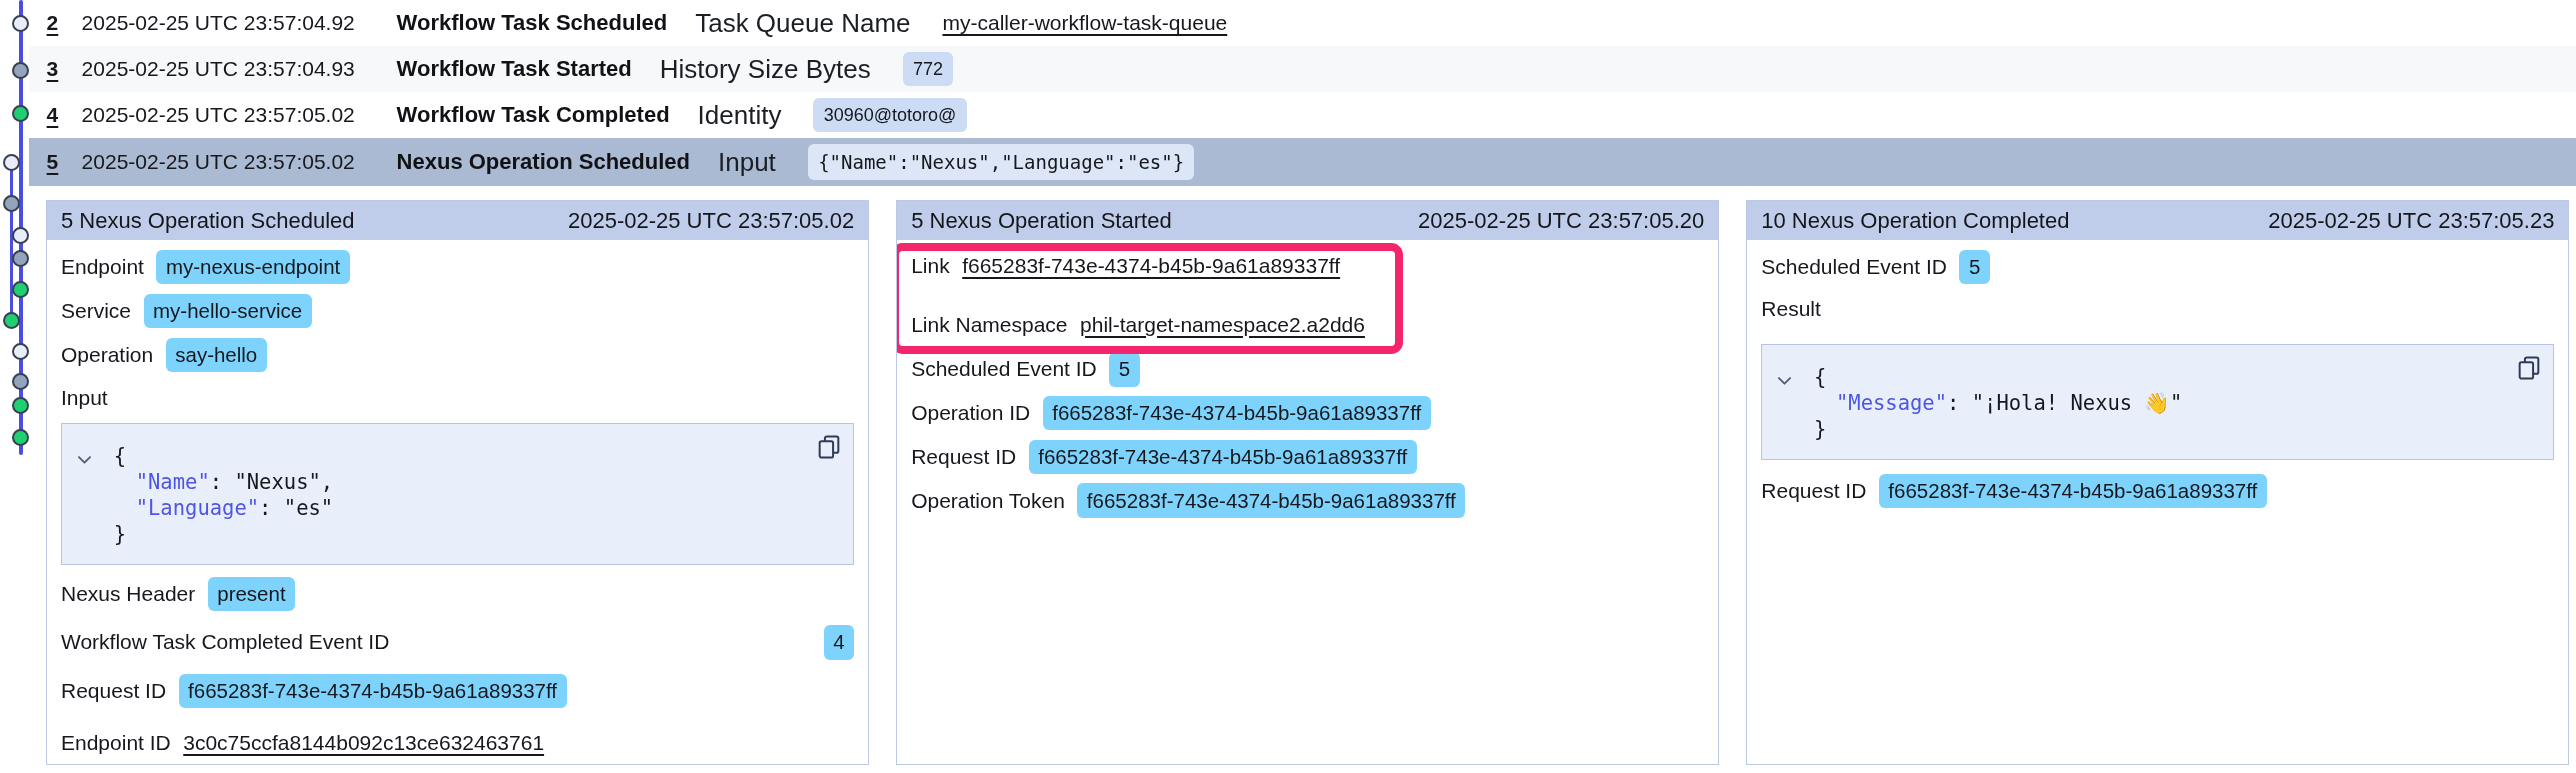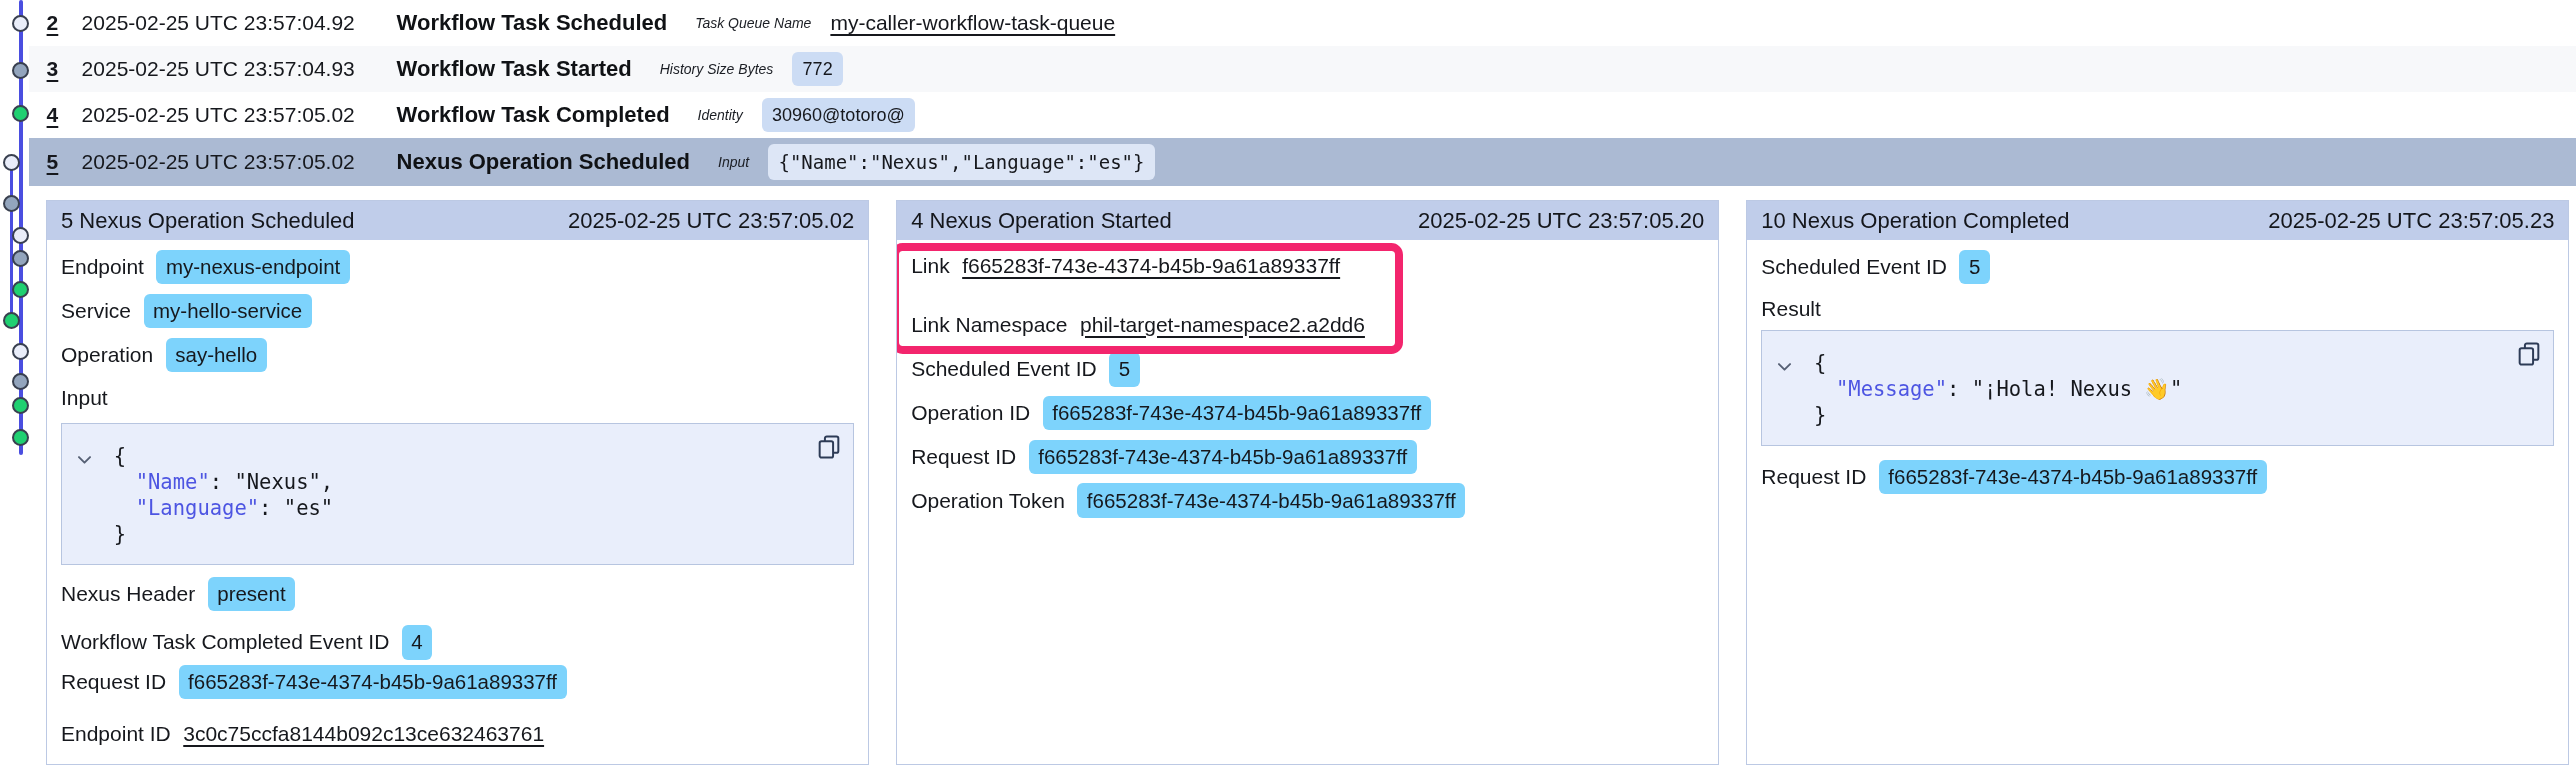--- a/index.html
+++ b/index.html
@@ -29,21 +29,21 @@
   }
   .h-row.alt { background:#f7f8fa; }
   .h-row.selected { background:#abbad3; height:48px; }
   .h-id {
     font-size:21px; font-weight:700; color:#16181d; text-decoration:underline;
     text-underline-offset:4.4px; text-decoration-thickness:1.8px;
     width:16px; margin-right:19px; cursor:pointer;
   }
   .h-time { font-size:21px; width:315px; color:#16181d; }
   .h-name { font-size:22px; font-weight:700; margin-right:28px; color:#101215; }
-  .h-label { font-size:14px; color:#1b1e24; margin-right:19px;font-style:italic; }
+  .h-label { font-size:26px; color:#1b1e24; margin-right:32px; }
   .h-chip {
     background:#ccdcf4; border-radius:5.9px; padding:6.6px 10.3px; font-size:18px;
   }
   .h-chip.mono { font-family:"DejaVu Sans Mono", monospace; font-size:19px; background:#dde6f6; }
   .h-link {
     font-size:21px; color:#16181d; text-decoration:underline;
     text-underline-offset:4.4px; text-decoration-thickness:1.8px; cursor:pointer;
   }
 
   
@@ -92,26 +92,26 @@
     display:inline-flex; cursor:pointer;
   }
   .copy-btn {
     position:absolute; right:10.3px; top:8.8px; background:none; border:none;
     cursor:pointer; line-height:0;
   }
 
   
   .panel1 .frow.op { margin-bottom:11.7px; }
   .panel1 .frow.nh { margin-bottom:14px; }
-  .panel1 .frow.wt { margin-bottom:5px; }
+  .panel1 .frow.wt { margin-bottom:14px;justify-content:space-between; }
   .panel1 .frow.rq { margin-bottom:19px; }
   .panel2 .frow.link1 { margin-bottom:26.4px; }
   .panel2 .frow.link2 { margin-bottom:11.7px;margin-top:8px; }
   .panel3 .frow.seid { margin-bottom:10.3px; }
-  .panel3 .plabel-row { margin-bottom:6px; }
+  .panel3 .plabel-row { margin-bottom:20px; }
   .panel3 .codeblock { margin-bottom:13.2px; }
 
   
   .annotation-box {
     position:absolute; left:-5.9px; top:42px; width:512px; height:111px;
     border:8px solid #f3256d; border-radius:11.7px; z-index:5;
     pointer-events:none; background:transparent;
   }
 </style>
 </head>
@@ -228,21 +228,21 @@
         <div class="frow">
           <span class="flabel">Endpoint ID</span>
           <a class="linkval">3c0c75ccfa8144b092c13ce632463761</a>
         </div>
       </div>
     </section>
 
     <section class="panel panel2">
       <div class="annotation-box"></div>
       <header class="panel-header">
-        <span class="panel-title">4 Nexus Operation Started</span>
+        <span class="panel-title">5 Nexus Operation Started</span>
         <span class="panel-time">2025-02-25 UTC 23:57:05.20</span>
       </header>
       <div class="panel-body">
         <div class="frow link1">
           <span class="flabel">Link</span>
           <a class="linkval">f665283f-743e-4374-b45b-9a61a89337ff</a>
         </div>
         <div class="frow link2">
           <span class="flabel">Link Namespace</span>
           <a class="linkval">phil-target-namespace2.a2dd6</a>

